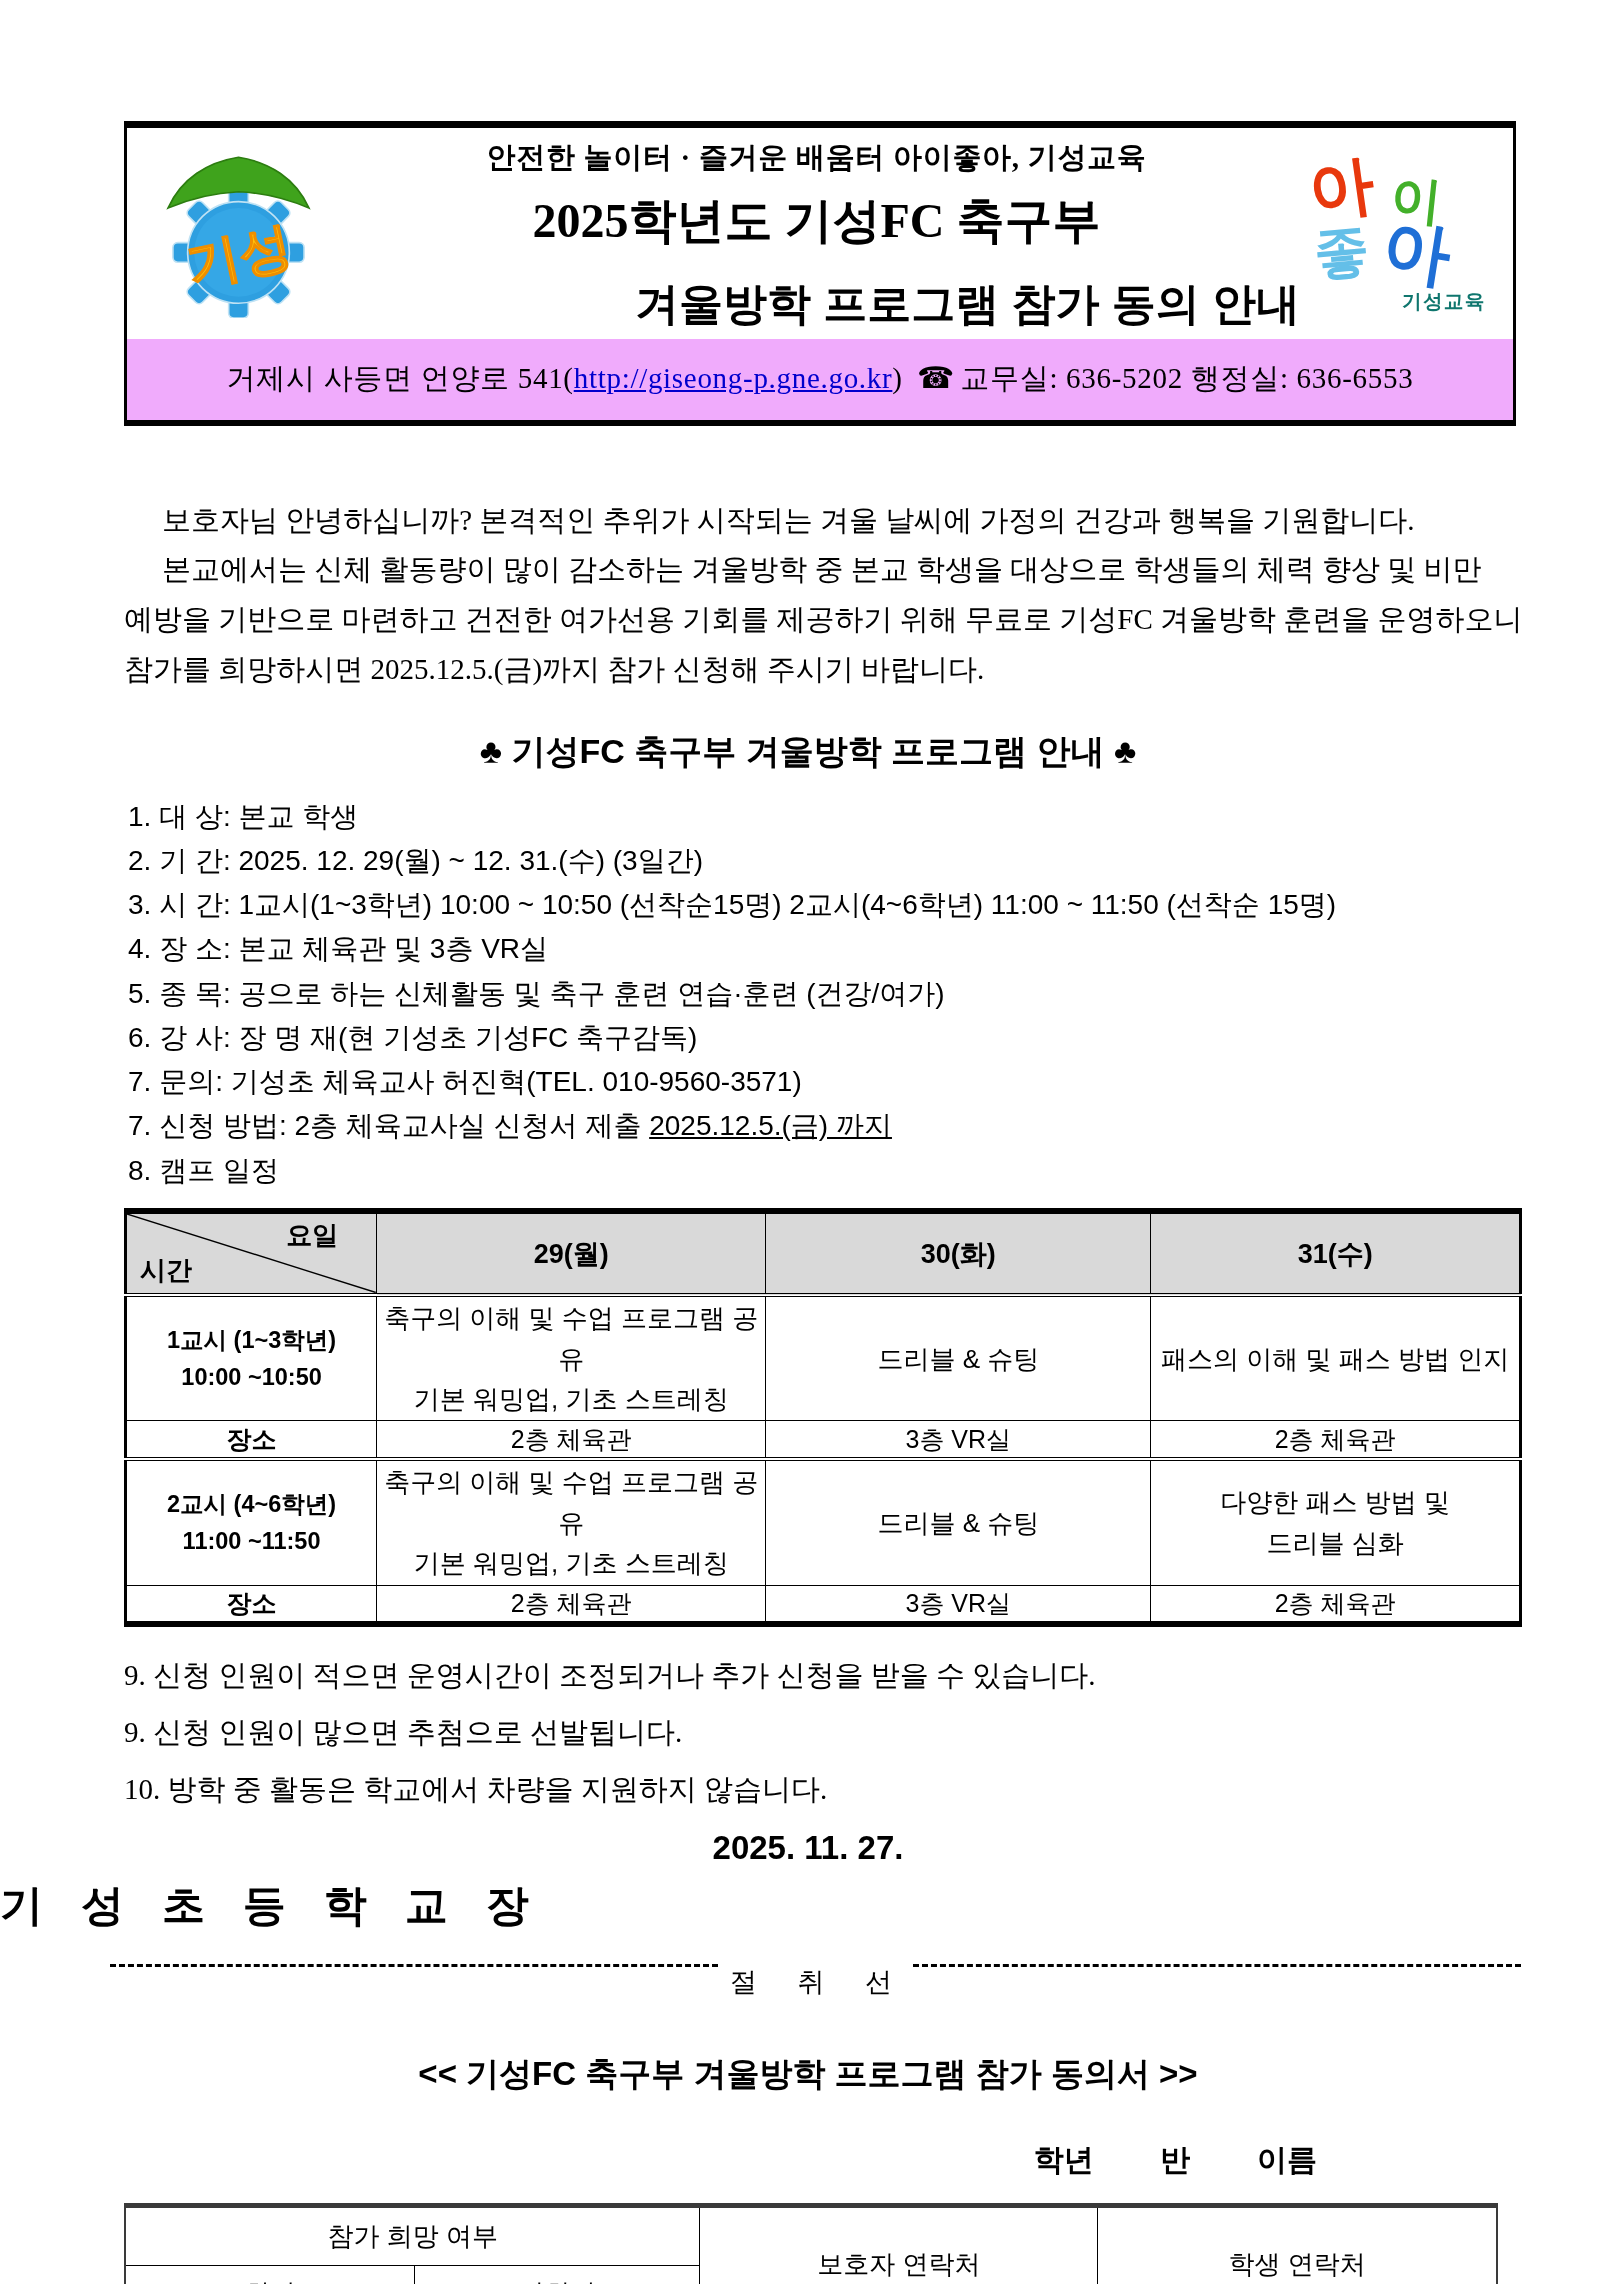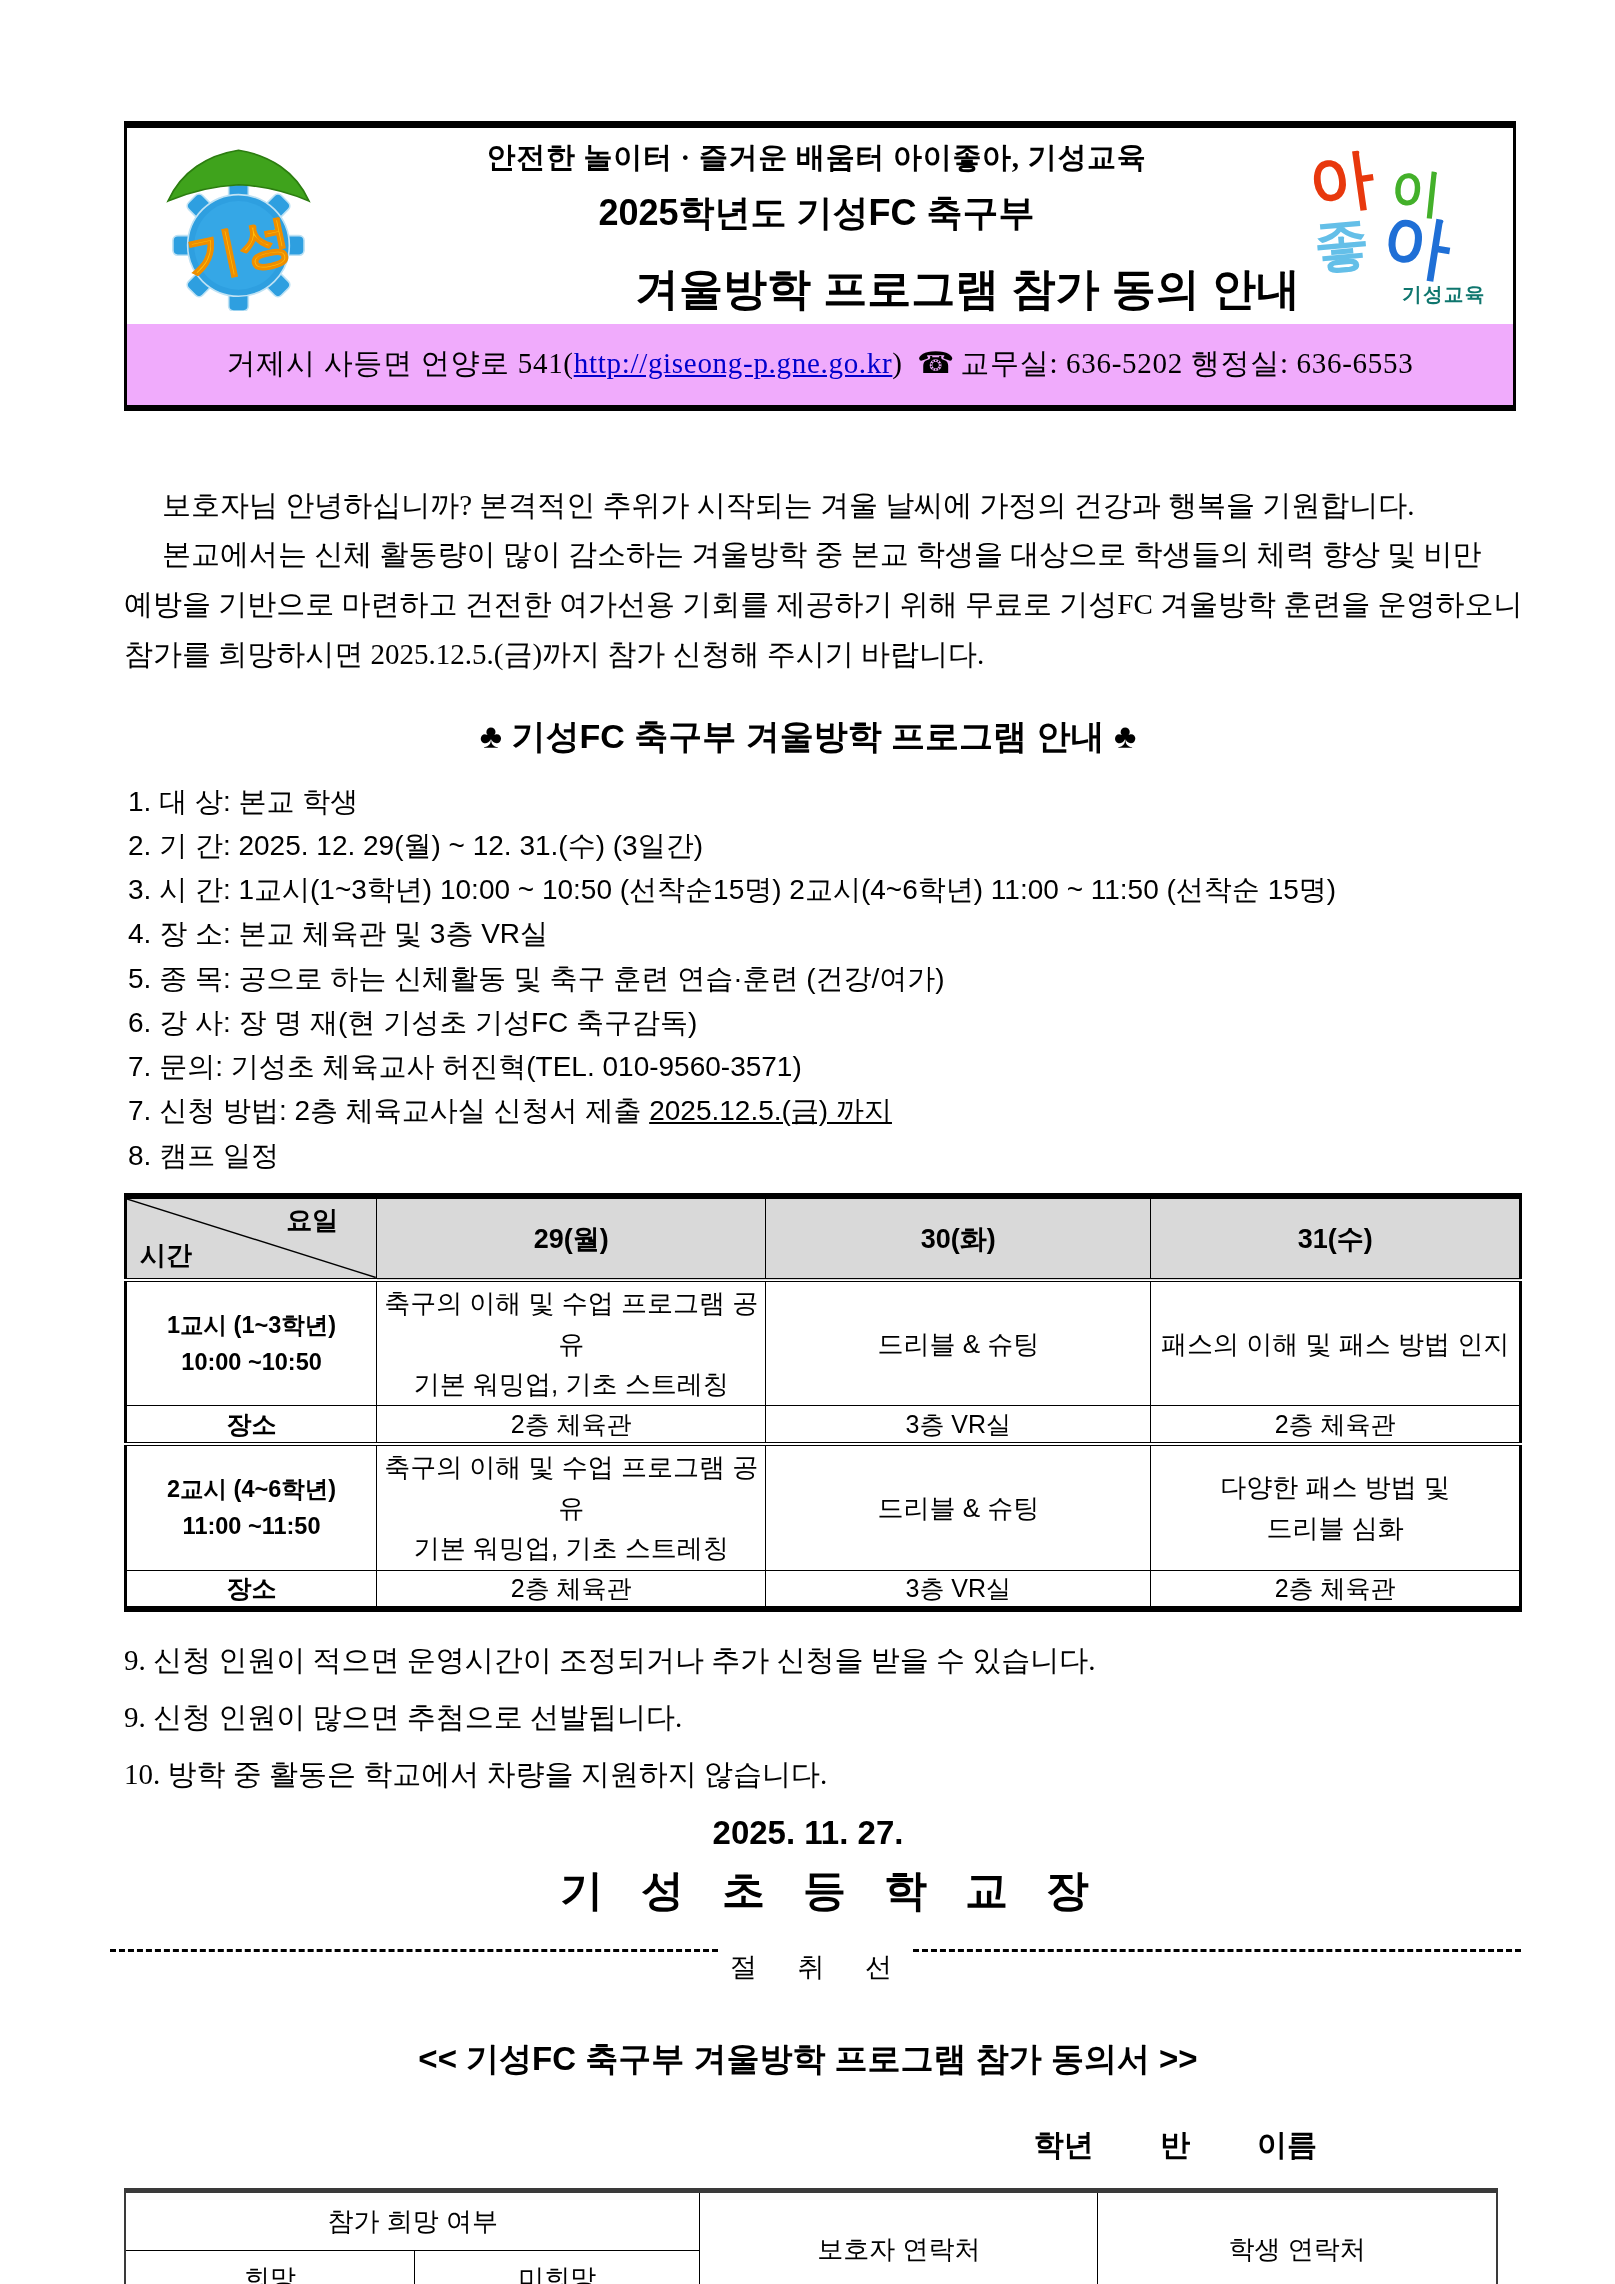--- a/index.html
+++ b/index.html
@@ -12,21 +12,21 @@
 
   
   .header-box {
     box-sizing:border-box; margin:121px 0 0 124px; width:1392px;
     border:3.9px solid #000; border-top-width:7.2px; border-bottom-width:6.5px;
   }
   .header-main { display:flex; align-items:center; padding:10.4px 17px 5.2px 17px; }
   .logo-school { width:189px; height:164px; flex:0 0 auto; }
   .header-titles { flex:1 1 auto; text-align:center; }
   .slogan { font-size:29px; font-weight:700; letter-spacing:0.7px; }
-  .h-title { font-size:36px; font-weight:800; margin-top:10.4px; font-family:Liberation Sans, sans-serif; }
+  .h-title { font-size:48px; font-weight:800; margin-top:10.4px; font-family:Liberation Serif, serif; }
   .h-subtitle { font-size:44px; font-weight:800; margin-top:22px; font-family:"Liberation Sans","DejaVu Sans",sans-serif;text-align:right; }
   .logo-aijoa { position:relative; width:196px; height:164px; flex:0 0 auto;
     font-family:"Liberation Sans","DejaVu Sans",sans-serif; font-weight:800; }
   .logo-aijoa span { position:absolute; line-height:1; }
   .aj1 { left:9px;  top:1.3px;   font-size:65px; color:#e8380d; transform:rotate(-8deg); }
   .aj2 { left:91px; top:19.6px;  font-size:51px;  color:#43b02a; transform:rotate(6deg); }
   .aj3 { left:14.3px;  top:70px; font-size:55px;  color:#64bfe8; transform:rotate(-5deg); }
   .aj4 { left:83px; top:63px;  font-size:68px; color:#1f6fd6; transform:rotate(9deg); }
   .ajc { left:102px; top:138px; font-size:19.6px;  color:#0f766e; letter-spacing:1.3px; }
 
@@ -70,22 +70,22 @@
   tr.class-row.first td { border-bottom:1.3px solid #000; }
   tr.place-row td { height:29px; font-size:25px; }
   tr.place-row td.rowlabel { font-weight:800; }
   tr.place-row.mid td { border-bottom:4.6px double #000; }
 
   
   .notes { margin:25px 0 0 124px; width:1408px; font-size:29px; line-height:1.6; word-break:keep-all; }
   .notes .note { margin-bottom:10.4px; }
   .closing-date { text-align:center; font-size:33px; font-weight:800; margin-top:17px;
     font-family:"Liberation Sans","DejaVu Sans",sans-serif; }
-  .principal { text-align:center; font-size:43px; font-weight:800; letter-spacing:13px; margin-top:10.4px;
-    font-family:"Liberation Sans","DejaVu Sans",sans-serif;margin-left:46px; }
+  .principal { text-align:left; font-size:43px; font-weight:800; letter-spacing:13px; margin-top:10.4px;
+    font-family:"Liberation Sans","DejaVu Sans",sans-serif; }
 
   
   .cutline { display:flex; align-items:flex-start; margin:29px 0 0 110px; width:1411px; gap:11.7px;
     font-size:27px; }
   .cutline .dash { flex:1 1 auto; border-top:3.9px dashed #000; height:0; }
   .cutline .cut-label { white-space:pre; letter-spacing:9px; }
 
   
   .consent-title { text-align:center; font-size:33px; font-weight:800; margin-top:52px;
     font-family:"Liberation Sans","DejaVu Sans",sans-serif; }

